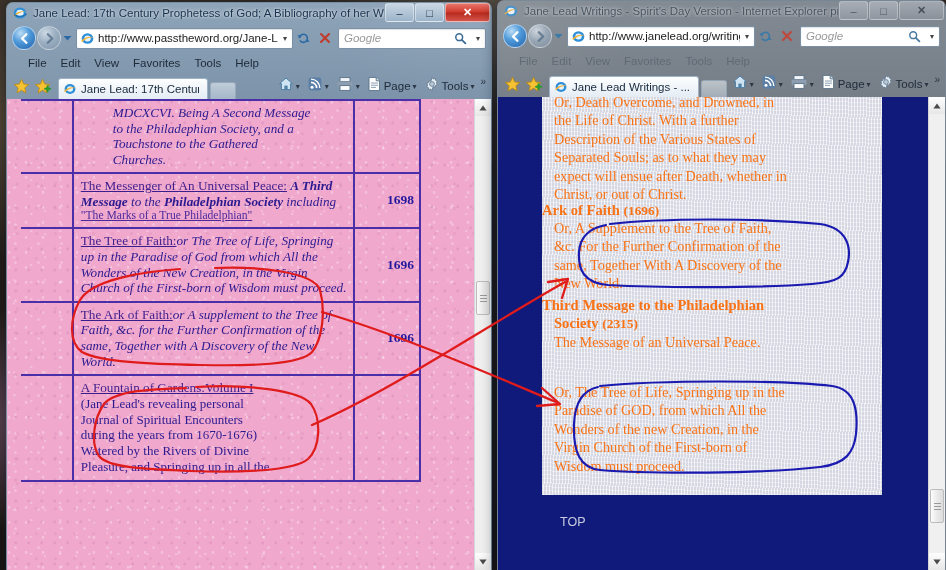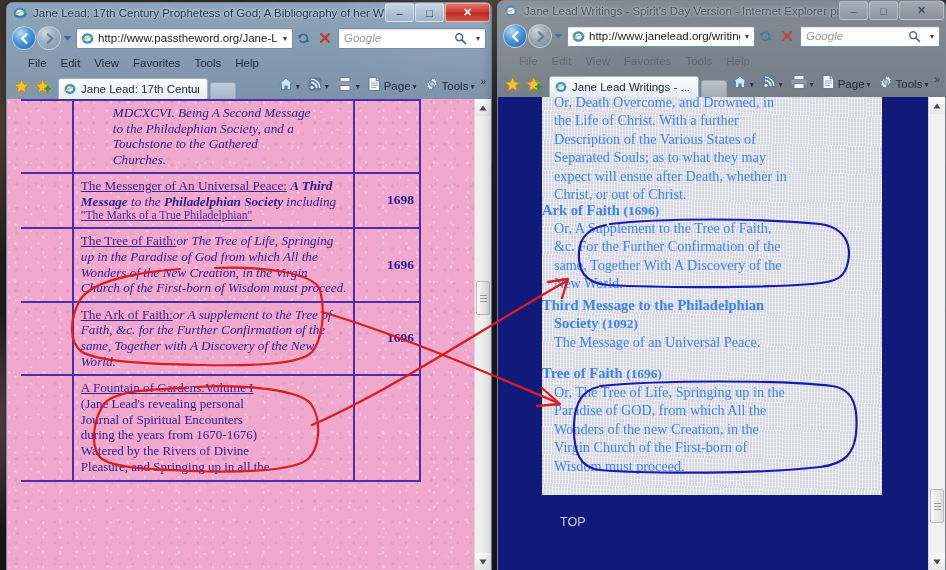--- a/index.html
+++ b/index.html
@@ -226,21 +226,21 @@
     position: absolute; left: 44px; top: 0; width: 340px; bottom: 0;
     background-color: #e6e7ee;
     background-image:
       repeating-linear-gradient(92deg, rgba(255,255,255,.55) 0 1px, rgba(196,198,212,.28) 1px 3px),
       repeating-linear-gradient(3deg, rgba(255,255,255,.4) 0 1px, rgba(188,190,206,.22) 1px 4px);
   }
   .paper-strip.capped { bottom: auto; height: 398px; }
   .rp-text {
     position: absolute; left: 0; right: 0;
     font-family: "Liberation Serif", serif;
-    color: #3b82f6;
+    color: #f97316;
   }
   .rp-body { font-size: 14.2px; line-height: 1.30; }
   .rp-head { font-size: 14.6px; font-weight: bold; }
   .rp-year { font-weight: bold; font-size: 13.4px; }
   .top-link {
     position: absolute; font-family: "Liberation Sans", sans-serif;
     font-size: 12.5px; color: #c9ccdf;
   }
 
   
@@ -713,30 +713,26 @@
           <span>&amp;c. For the Further Confirmation of the</span><br>
           <span>same, Together With A Discovery of the</span><br>
           <span>New World.</span>
         </div>
 
         <div class="rp-text rp-head" style="left:44px; top:200px;">
           <span>Third Message to the Philadelphian</span>
         </div>
         <div class="rp-text rp-head" style="left:56px; top:218px;">
           <span>Society</span>
-          <span class="rp-year">(1092)</span>
+          <span class="rp-year">(2315)</span>
         </div>
         <div class="rp-text rp-body" style="left:56px; width:320px; top:236px;">
           <span>The Message of an Universal Peace.</span>
         </div>
 
-        <div class="rp-text rp-head" style="left:44px; top:268px;">
-          <span>Tree of Faith</span>
-          <span class="rp-year">(1696)</span>
-        </div>
         <div class="rp-text rp-body" style="left:56px; width:320px; top:286px;">
           <span>Or, The Tree of Life, Springing up in the</span><br>
           <span>Paradise of GOD, from which All the</span><br>
           <span>Wonders of the new Creation, in the</span><br>
           <span>Virgin Church of the First-born of</span><br>
           <span>Wisdom must proceed.</span>
         </div>
 
         <div class="top-link" style="left:62px; top:418px;">TOP</div>
       </div>

